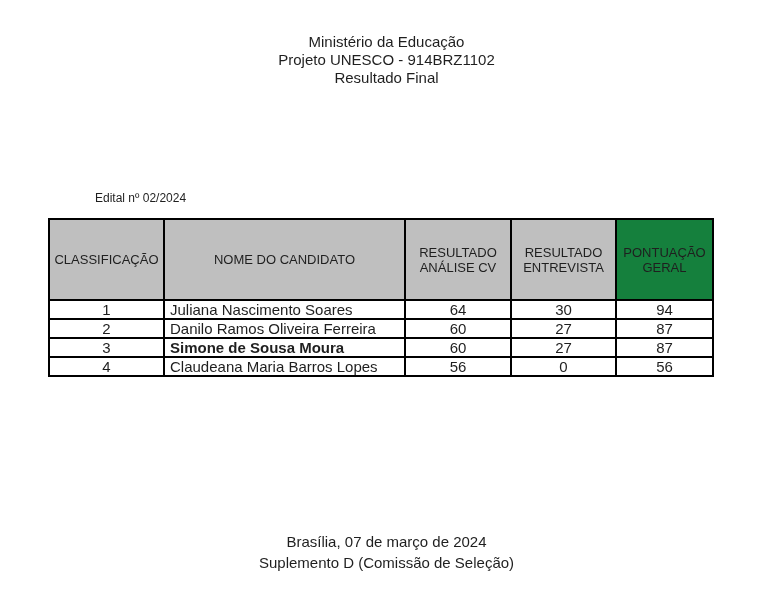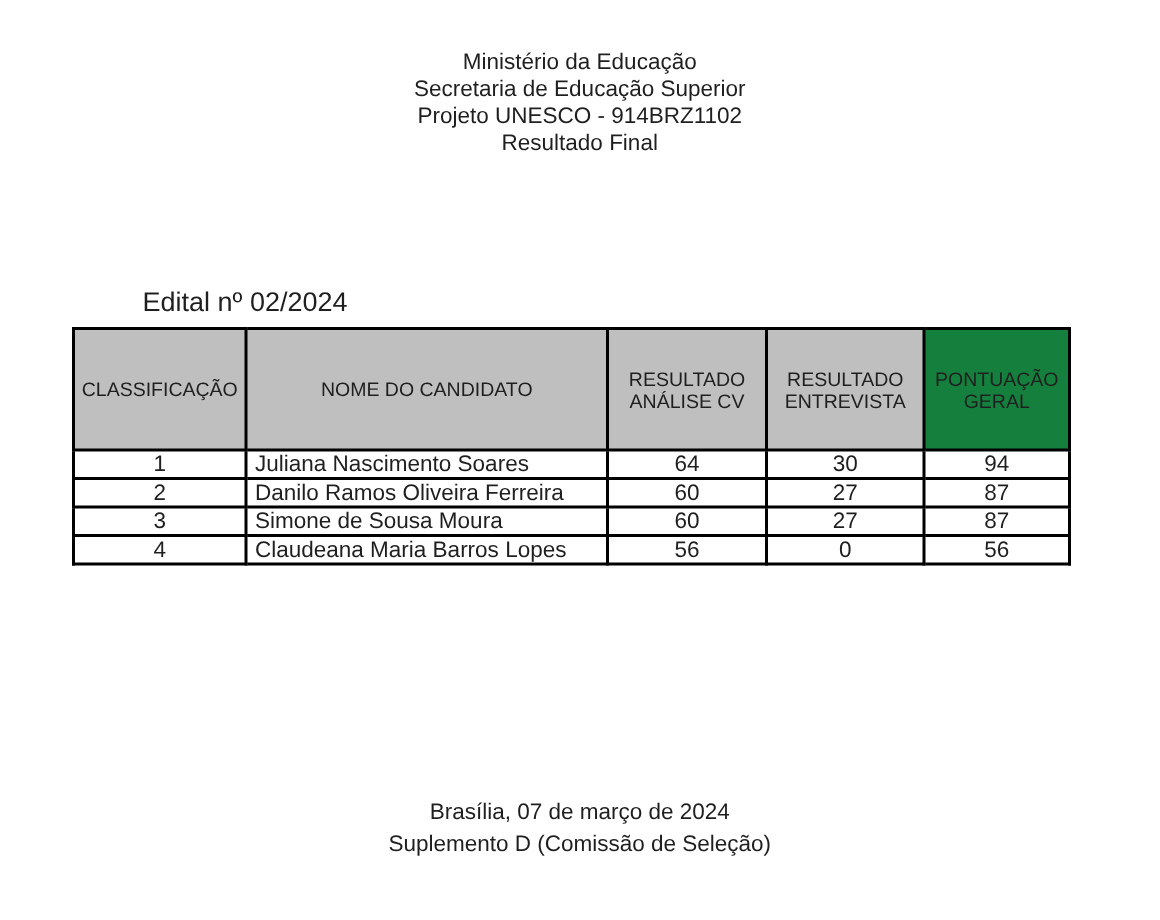--- a/index.html
+++ b/index.html
@@ -21,21 +21,21 @@
     left: 0;
     width: 773px;
     text-align: center;
     font-size: 15px;
     line-height: 18px;
   }
   .edital {
     position: absolute;
     top: 191px;
     left: 95px;
-    font-size: 18px;
+    font-size: 12px;
   }
   table.results {
     position: absolute;
     top: 218px;
     left: 48px;
     width: 664px;
     border-collapse: collapse;
     table-layout: fixed;
   }
   table.results th,
@@ -78,21 +78,20 @@
     text-align: center;
     font-size: 15px;
     line-height: 21px;
   }
 </style>
 </head>
 <body style="background: rgb(255, 255, 255); color: rgb(31, 31, 31);">
 
 <div class="doc-header">
   <div>Ministério da Educação</div>
-  <div>Secretaria de Educação Superior</div>
   <div>Projeto UNESCO - 914BRZ1102</div>
   <div>Resultado Final</div>
 </div>
 
 <div class="edital">Edital nº 02/2024</div>
 
 <table class="results">
   <colgroup>
     <col class="c-class">
       <col class="c-name">
@@ -119,21 +118,21 @@
     </tr>
     <tr>
       <td style="border-color: rgb(0, 0, 0);">2</td>
       <td class="name-cell" style="border-color: rgb(0, 0, 0);">Danilo Ramos Oliveira Ferreira</td>
       <td style="border-color: rgb(0, 0, 0);">60</td>
       <td style="border-color: rgb(0, 0, 0);">27</td>
       <td style="border-color: rgb(0, 0, 0);">87</td>
     </tr>
     <tr>
       <td style="border-color: rgb(0, 0, 0);">3</td>
-      <td class="name-cell" style="border-color: rgb(0, 0, 0);">Simone de Sousa Moura</td>
+      <td class="name-cell" style="border-color: rgb(0, 0, 0); font-weight: bold;">Simone de Sousa Moura</td>
       <td style="border-color: rgb(0, 0, 0);">60</td>
       <td style="border-color: rgb(0, 0, 0);">27</td>
       <td style="border-color: rgb(0, 0, 0);">87</td>
     </tr>
     <tr>
       <td style="border-color: rgb(0, 0, 0);">4</td>
       <td class="name-cell" style="border-color: rgb(0, 0, 0);">Claudeana Maria Barros Lopes</td>
       <td style="border-color: rgb(0, 0, 0);">56</td>
       <td style="border-color: rgb(0, 0, 0);">0</td>
       <td style="border-color: rgb(0, 0, 0);">56</td>

